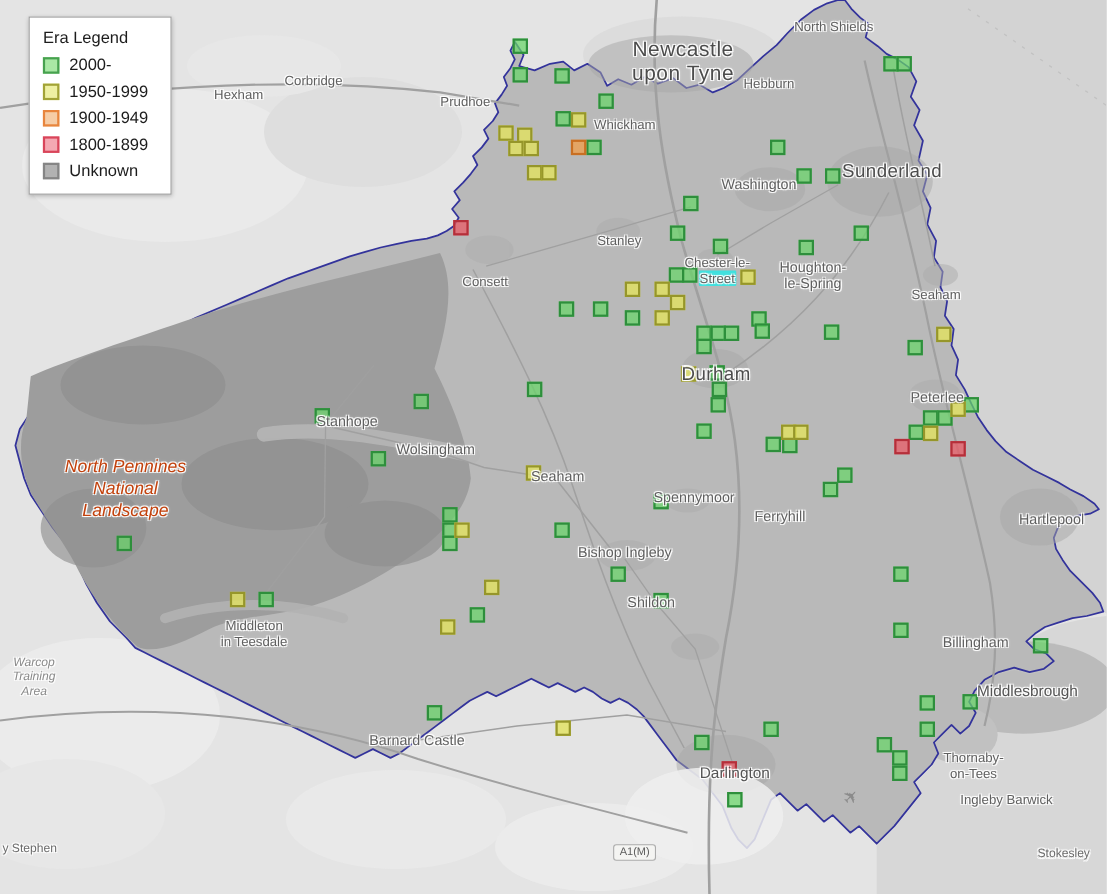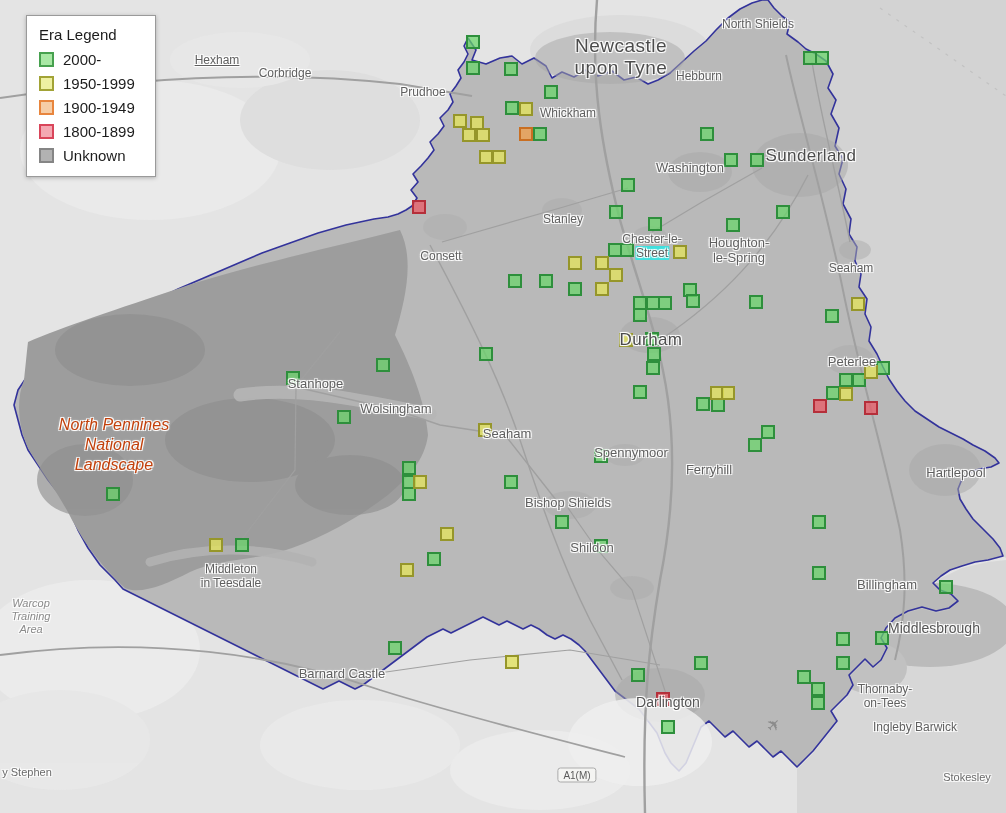--- a/index.html
+++ b/index.html
@@ -216,21 +216,21 @@
     </div>
 
   <div id="labels">
       <div class="lbl town" style="left: 758px; top: 8px;">
         <div>North Shields</div>
       </div>
       <div class="lbl city" style="left: 621px; top: 57px;">
         <div>Newcastle</div>
         <div>upon Tyne</div>
       </div>
-      <div class="lbl town" style="left: 217px; top: 44px; text-decoration: underline;">
+      <div class="lbl town" style="left: 217px; top: 70px;">
         <div>Hexham</div>
       </div>
       <div class="lbl town" style="left: 285px; top: 57px;">
         <div>Corbridge</div>
       </div>
       <div class="lbl town" style="left: 423px; top: 76px;">
         <div>Prudhoe</div>
       </div>
       <div class="lbl town" style="left: 699px; top: 60px;">
         <div>Hebburn</div>
@@ -284,21 +284,21 @@
       <div class="lbl town-md" style="left: 631px; top: 452px;">
         <div>Spennymoor</div>
       </div>
       <div class="lbl town-md" style="left: 709px; top: 469px;">
         <div>Ferryhill</div>
       </div>
       <div class="lbl town-md" style="left: 956px; top: 472px;">
         <div>Hartlepool</div>
       </div>
       <div class="lbl town-md" style="left: 568px; top: 502px;">
-        <div>Bishop Shields</div>
+        <div>Bishop Ingleby</div>
       </div>
       <div class="lbl town-md" style="left: 592px; top: 547px;">
         <div>Shildon</div>
       </div>
       <div class="lbl town" style="left: 231px; top: 560px;">
         <div>Middleton</div>
         <div>in Teesdale</div>
       </div>
       <div class="lbl area-sm" style="left: 31px; top: 591px; margin-top: 25px;">
         <div>Warcop</div>
@@ -308,21 +308,21 @@
       <div class="lbl town-md" style="left: 887px; top: 584px;">
         <div>Billingham</div>
       </div>
       <div class="lbl city-md" style="left: 934px; top: 628px;">
         <div>Middlesbrough</div>
       </div>
       <div class="lbl town" style="left: 885px; top: 680px;">
         <div>Thornaby-</div>
         <div>on-Tees</div>
       </div>
-      <div class="lbl town-md" style="left: 342px; top: 673px;">
+      <div class="lbl town-md" style="left: 379px; top: 673px;">
         <div>Barnard Castle</div>
       </div>
       <div class="lbl city-md" style="left: 668px; top: 702px;">
         <div>Darlington</div>
       </div>
       <div class="lbl town" style="left: 915px; top: 711px;">
         <div>Ingleby Barwick</div>
       </div>
       <div class="lbl small" style="left: 27px; top: 772px;">
         <div>y Stephen</div>

